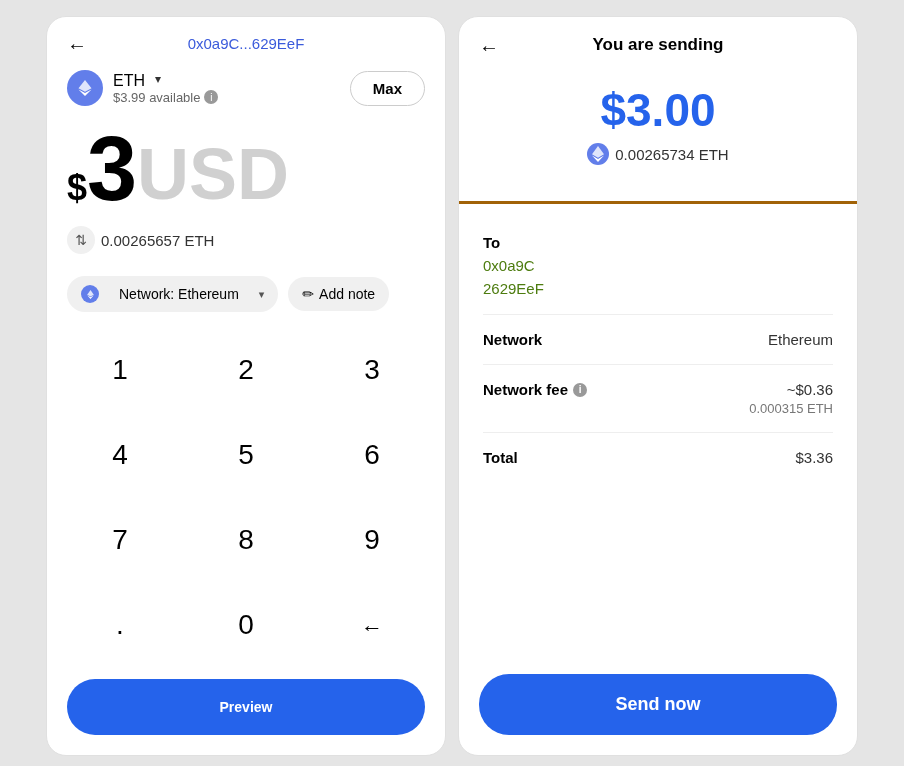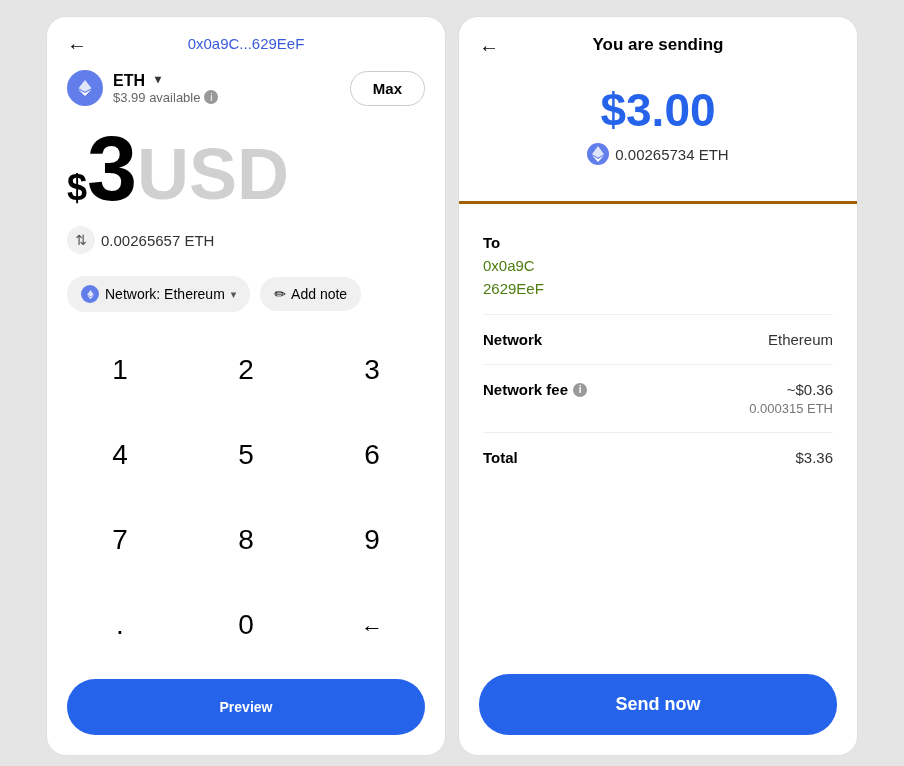--- a/index.html
+++ b/index.html
@@ -67,21 +67,21 @@
       border-radius: 50%;
       background: #627eea;
       display: flex;
       align-items: center;
       justify-content: center;
     }
     .eth-icon svg { width: 20px; height: 20px; }
     .token-text {}
     .token-name {
       font-size: 16px;
-      font-weight: 700;
+      font-weight: 400;
       display: flex;
       align-items: flex-start;
       gap: 10px;
     }
     .token-balance {
       font-size: 13px;
       color: #666;
       display: flex;
       align-items: center;
       gap: 4px;
@@ -158,21 +158,21 @@
 
     .action-row {
       display: flex;
       align-items: center;
       gap: 10px;
       padding: 6px 20px 16px;
     }
     .network-btn {
       display: flex;
       align-items: center;
-      gap: 6px;
+      gap: 20px;
       background: #f0f0f0;
       border: none;
       border-radius: 20px;
       padding: 9px 14px;
       font-size: 14px;
       font-weight: 500;
       cursor: pointer;
       justify-content: space-between;
     }
     .network-eth-icon {

